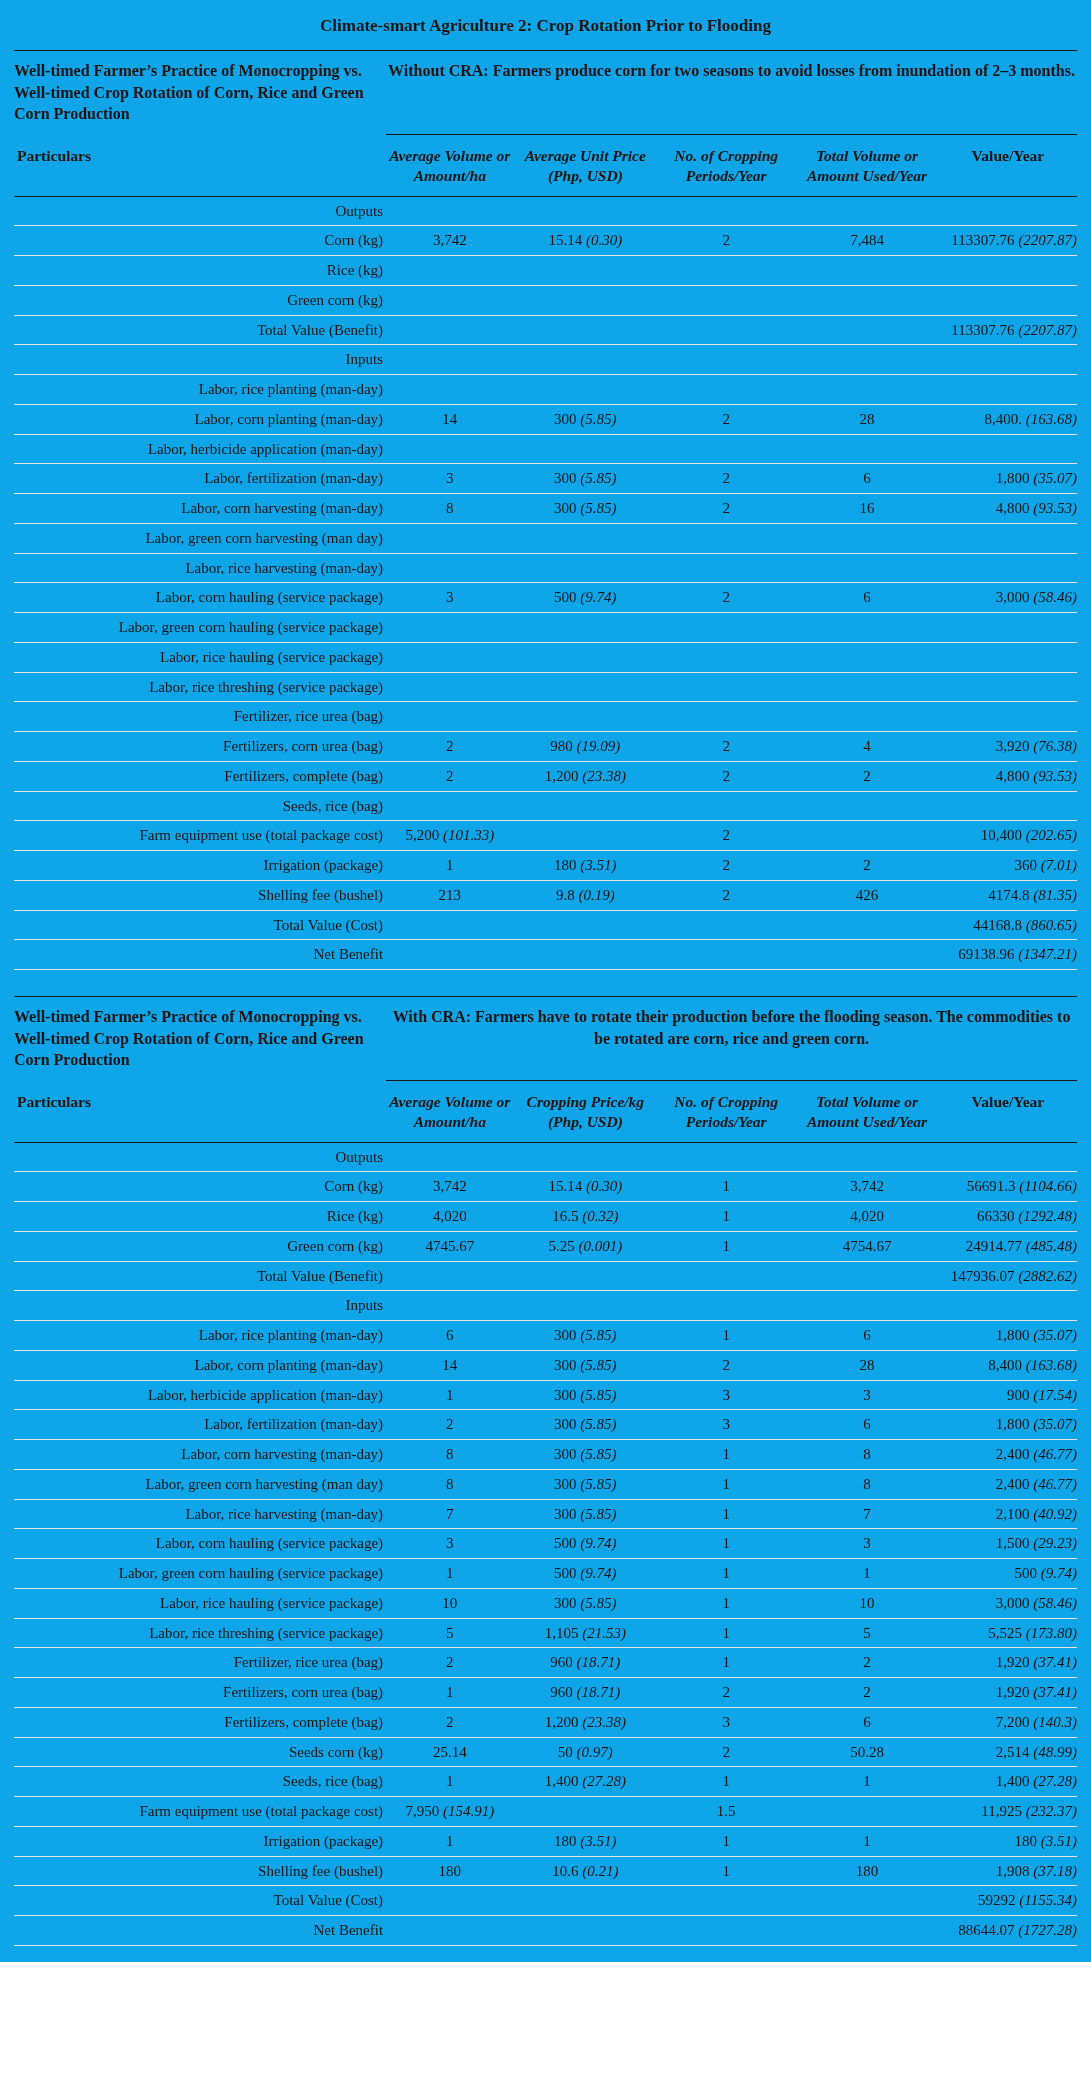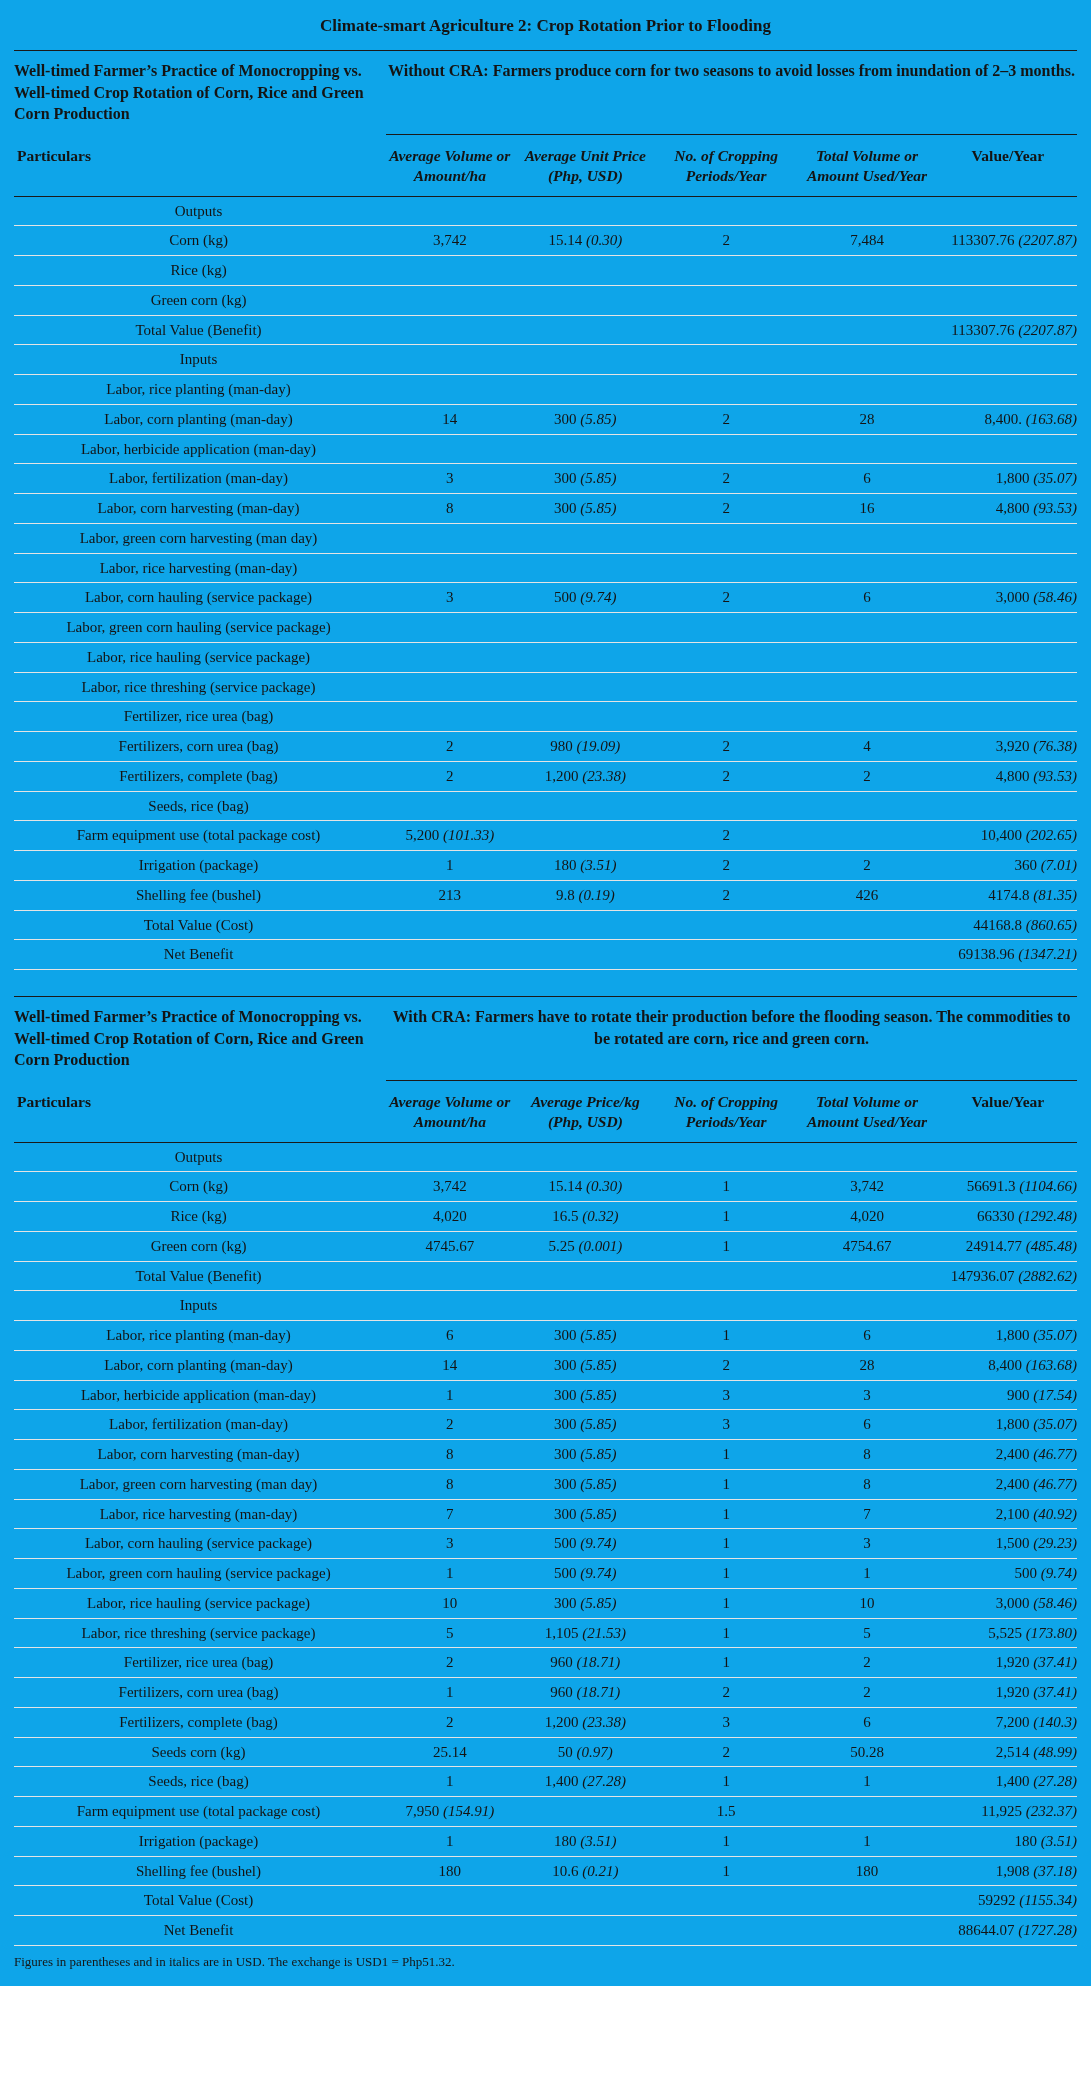--- a/index.html
+++ b/index.html
@@ -59,21 +59,21 @@
   th.c1, th.c2, th.c3, th.c4 { text-align: center; font-style: italic; }
   th.c5 { text-align: center; padding-right: 0; }
 
   tbody td {
     font-size: 15px;
     line-height: 1.25;
     padding: 5px 3px;
     border-bottom: 1px solid #e4e4e4;
     vertical-align: top;
   }
-  tbody td.c0 { text-align: center; padding-left: 0; }
+  tbody td.c0 { text-align: right; padding-left: 0; }
   tbody td.c1, tbody td.c2, tbody td.c3, tbody td.c4 { text-align: center; }
   tbody td.c5 { text-align: right; padding-right: 0; white-space: nowrap; }
   tbody td i { font-style: italic; }
 
   .table-wrap { margin-top: 0; }
   .table-wrap + .table-wrap { margin-top: 26px; }
   .table-wrap.last table { border-bottom: 1px solid #1a1a1a; }
 
   .footnote {
     font-size: 13px;
@@ -336,21 +336,21 @@
           <col class="w5">
       </colgroup>
       <thead>
         <tr class="desc-row">
           <td class="left-desc">Well-timed Farmer’s Practice of Monocropping vs. Well-timed Crop Rotation of Corn, Rice and Green Corn Production</td>
           <td class="right-desc" colspan="5">With CRA: Farmers have to rotate their production before the flooding season. The commodities to be rotated are corn, rice and green corn.</td>
         </tr>
         <tr class="cols-row">
           <th class="c0">Particulars</th>
           <th class="c1">Average Volume or Amount/ha</th>
-          <th class="c2">Average Price/kg (Php, USD)</th>
+          <th class="c2">Cropping Price/kg (Php, USD)</th>
           <th class="c3">No. of Cropping Periods/Year</th>
           <th class="c4">Total Volume or Amount Used/Year</th>
           <th class="c5">Value/Year</th>
         </tr>
       </thead>
       <tbody>
           <tr>
             <td class="c0">Outputs</td>
             <td class="c1">&nbsp;</td>
             <td class="c2">&nbsp;</td>
@@ -563,15 +563,14 @@
             <td class="c1">&nbsp;</td>
             <td class="c2">&nbsp;</td>
             <td class="c3">&nbsp;</td>
             <td class="c4">&nbsp;</td>
             <td class="c5">88644.07 <i>(1727.28)</i></td>
           </tr>
         </tbody>
     </table>
   </div>
 
-  <div class="footnote">Figures in parentheses and in italics are in USD. The exchange is USD1 = Php51.32.</div>
 
 </div>
 
 </body></html>

